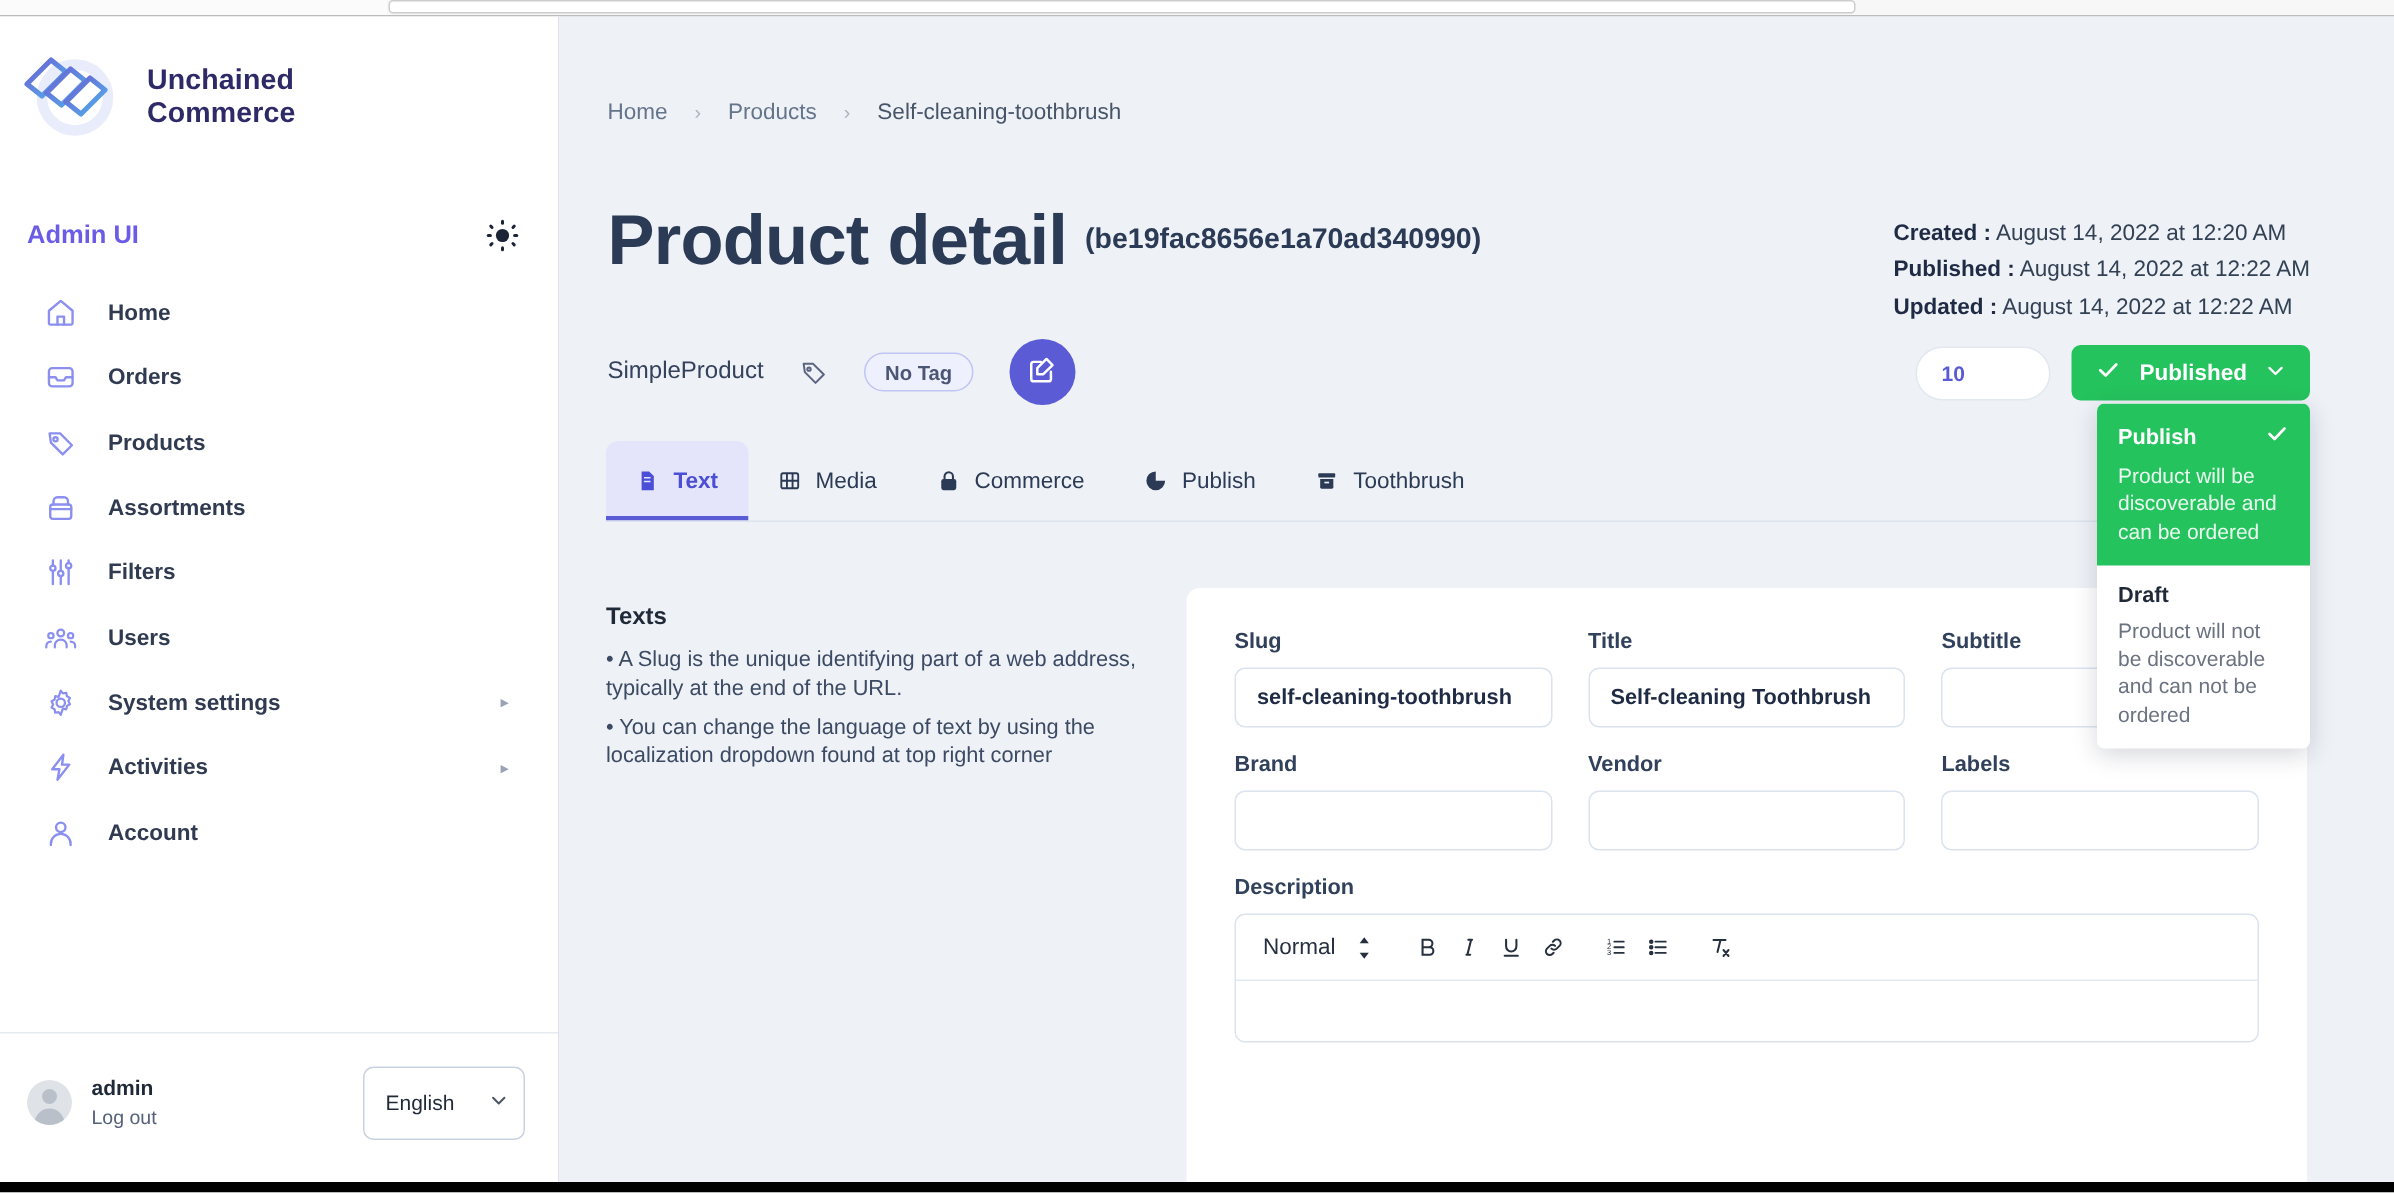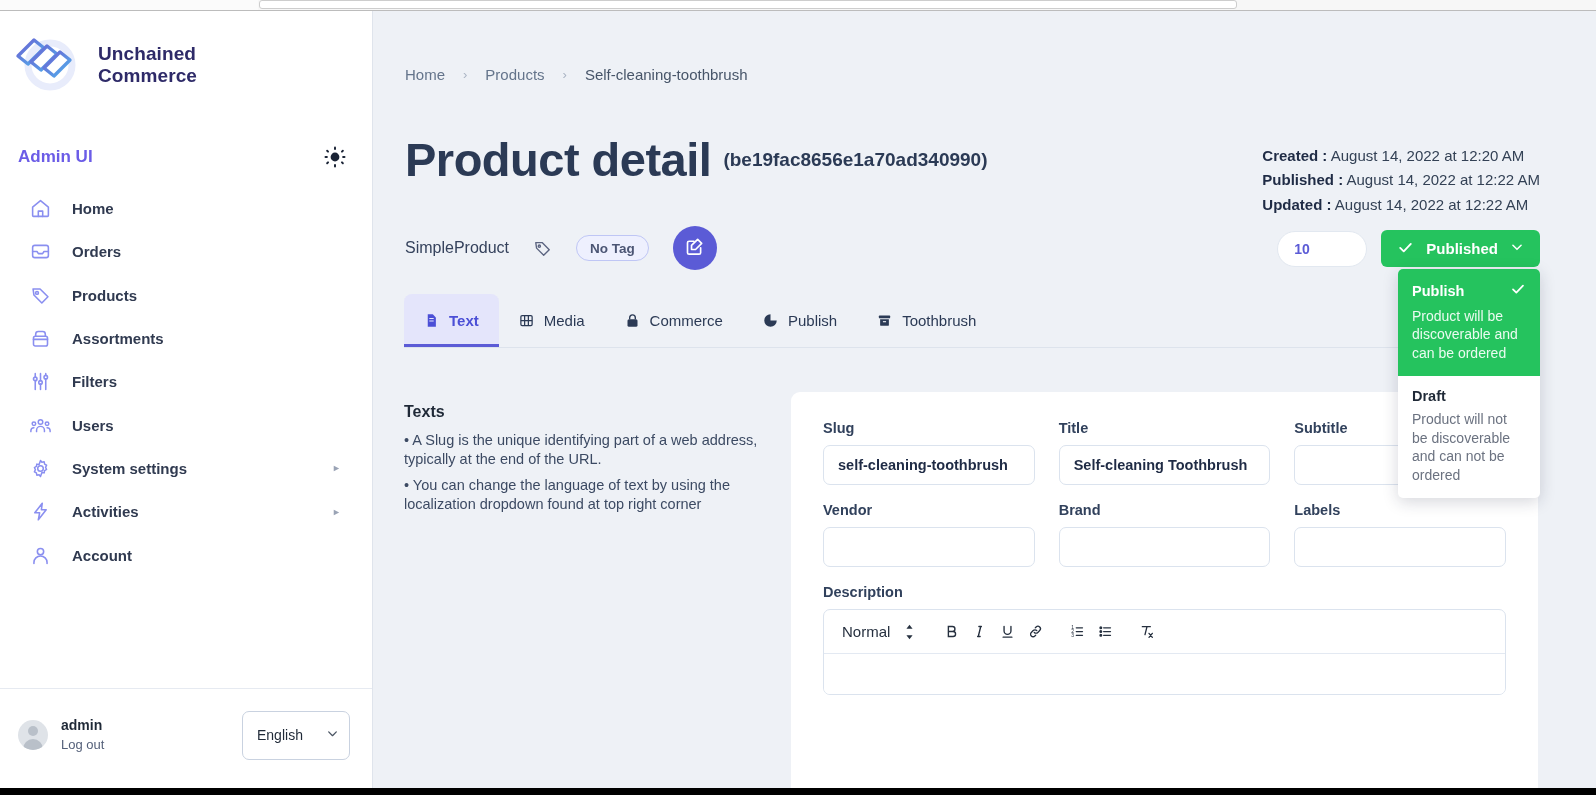--- a/index.html
+++ b/index.html
@@ -396,25 +396,25 @@
         </div>
         <div>
           <div class="field-label">Title</div>
           <input class="field-input" value="Self-cleaning Toothbrush" style="">
         </div>
         <div>
           <div class="field-label">Subtitle</div>
           <input class="field-input" value="" style="">
         </div>
         <div>
+          <div class="field-label">Brand</div>
+          <input class="field-input" value="" style="">
+        </div>
+        <div>
           <div class="field-label">Vendor</div>
-          <input class="field-input" value="" style="">
-        </div>
-        <div>
-          <div class="field-label">Brand</div>
           <input class="field-input" value="" style="">
         </div>
         <div>
           <div class="field-label">Labels</div>
           <input class="field-input" value="" style="">
         </div>
         <div class="full">
           <div class="field-label">Description</div>
           <div class="editor">
             <div class="editor-toolbar">

